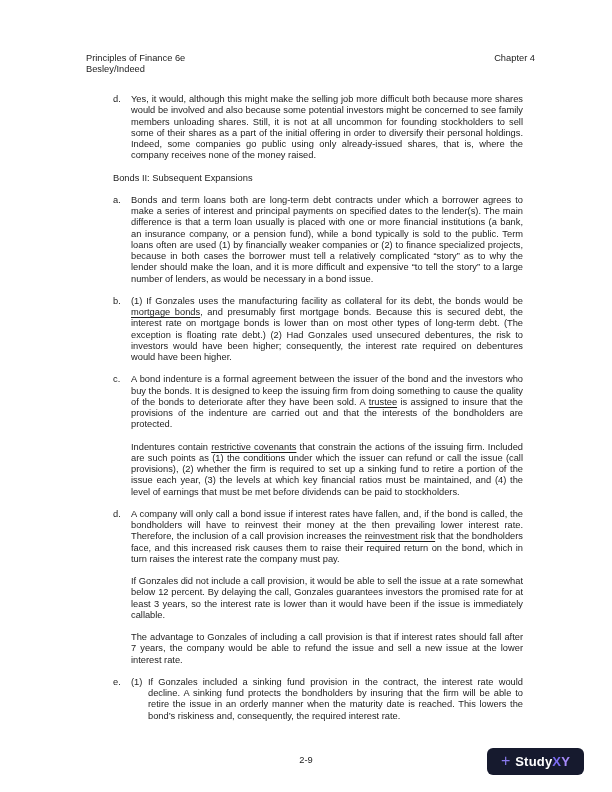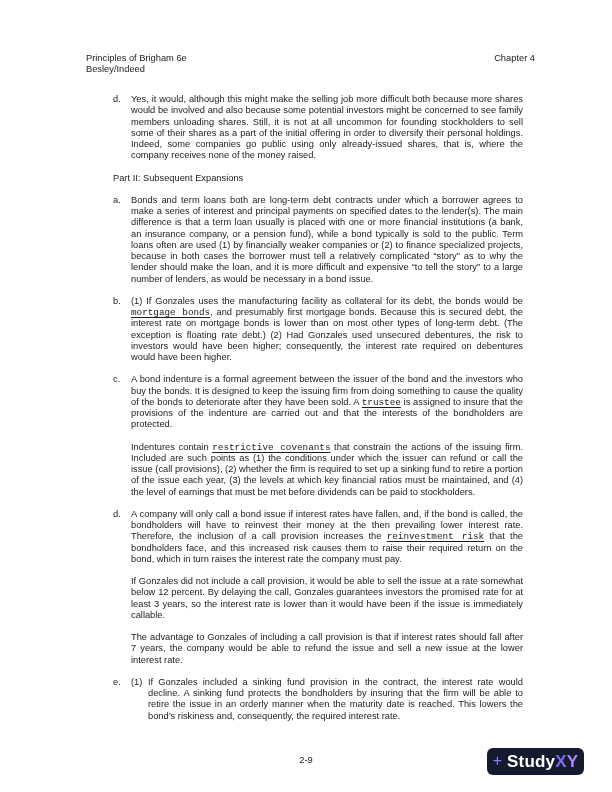--- a/index.html
+++ b/index.html
@@ -25,21 +25,21 @@
   .content {
     position:absolute; top:94px; left:113px; width:422px;
     font-size:9.3px; line-height:11.25px;
     text-align:justify;
   }
   .li { position:relative; padding-left:18px; margin:0 0 11px 0; }
   .li-label { position:absolute; left:0; top:0; }
   .para { margin:0 12px 11px 0; }
   .para:last-child { margin-bottom:0; }
   .part-heading { margin:0 0 11px 0; text-align:left; font-weight:normal; font-size:9.3px; }
-  .u { text-decoration:underline; text-underline-offset:1.5px;font-family:Liberation Mono, monospace; }
+  .u { text-decoration:underline; text-underline-offset:1.5px; }
   .num-item { position:relative; padding-left:17px; }
   .num-label { position:absolute; left:0; top:0; }
 
   
   .page-number {
     position:absolute; top:755px; left:0; right:0;
     text-align:center; font-size:9.3px;
   }
 
   
@@ -48,46 +48,46 @@
     width:97px; height:27px;
     background:#161a2e;
     border-radius:6px;
     display:flex; align-items:center; justify-content:center;
     gap:5px;
   }
   .logo-plus {
     color:#8b7bf0; font-size:16px; font-weight:400; line-height:1;
     transform:translateY(-1px);
   }
-  .logo-text { font-size:17px; font-weight:bold; letter-spacing:0.2px; line-height:1; }
+  .logo-text { font-size:13px; font-weight:bold; letter-spacing:0.2px; line-height:1; }
   .logo-study { color:#ffffff; }
   .logo-x { color:#7b6cf0; }
   .logo-y { color:#a78bfa; }
 </style>
 </head>
 <body>
 
 <div class="page">
 
   <div class="header">
     <div class="header-left">
-      <div>Principles of Brigham 6e</div>
+      <div>Principles of Finance 6e</div>
       <div>Besley/Indeed</div>
     </div>
     <div class="header-right">Chapter 4</div>
   </div>
 
   <div class="content">
 
     <div class="li">
       <span class="li-label">d.</span>
       <p class="para"><span>Yes, it would, although this might make the selling job more difficult both because more shares would be involved and also because some potential investors might be concerned to see family members unloading shares. Still, it is not at all uncommon for founding stockholders to sell some of their shares as a part of the initial offering in order to diversify their personal holdings. Indeed, some companies go public using only already-issued shares, that is, where the company receives none of the money raised.</span></p>
     </div>
 
-    <p class="part-heading">Part II: Subsequent Expansions</p>
+    <p class="part-heading">Bonds II: Subsequent Expansions</p>
 
     <div class="li">
       <span class="li-label">a.</span>
       <p class="para"><span>Bonds and term loans both are long-term debt contracts under which a borrower agrees to make a series of interest and principal payments on specified dates to the lender(s). The main difference is that a term loan usually is placed with one or more financial institutions (a bank, an insurance company, or a pension fund), while a bond typically is sold to the public. Term loans often are used (1) by financially weaker companies or (2) to finance specialized projects, because in both cases the borrower must tell a relatively complicated “story” as to why the lender should make the loan, and it is more difficult and expensive “to tell the story” to a large number of lenders, as would be necessary in a bond issue.</span></p>
     </div>
 
     <div class="li">
       <span class="li-label">b.</span>
       <p class="para"><span>(1) If Gonzales uses the manufacturing facility as collateral for its debt, the bonds would be </span><span class="u">mortgage bonds</span><span>, and presumably first mortgage bonds. Because this is secured debt, the interest rate on mortgage bonds is lower than on most other types of long-term debt. (The exception is floating rate debt.) (2) Had Gonzales used unsecured debentures, the risk to investors would have been higher; consequently, the interest rate required on debentures would have been higher.</span></p>
     </div>

